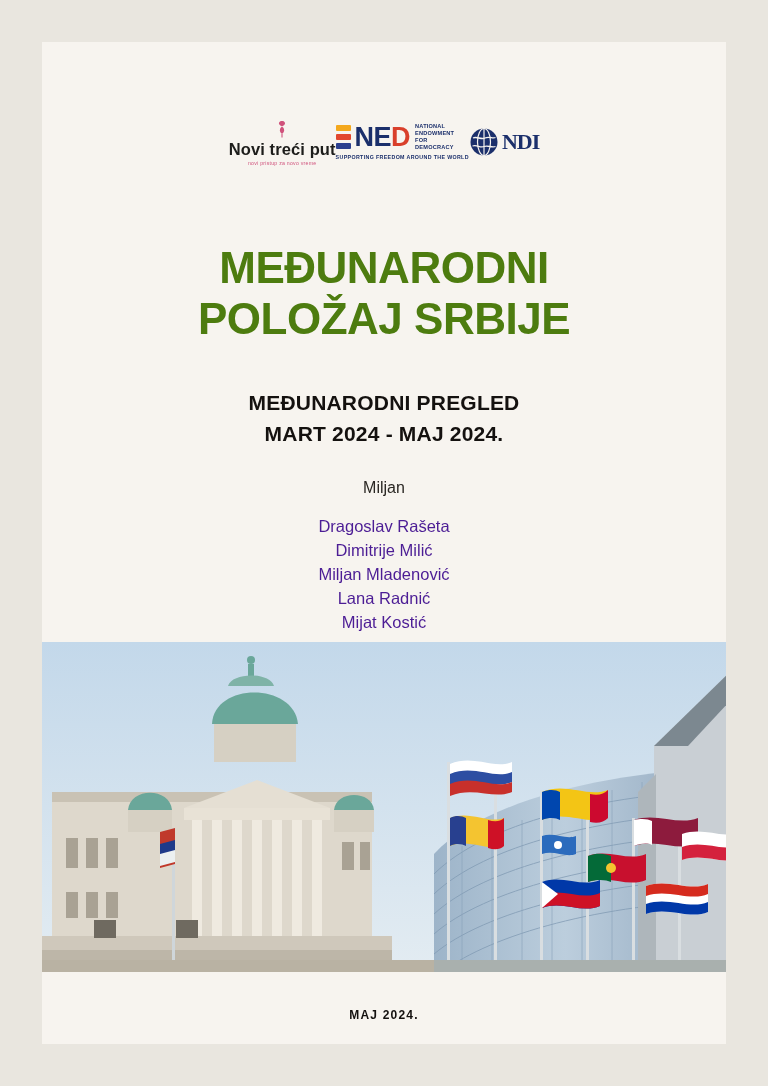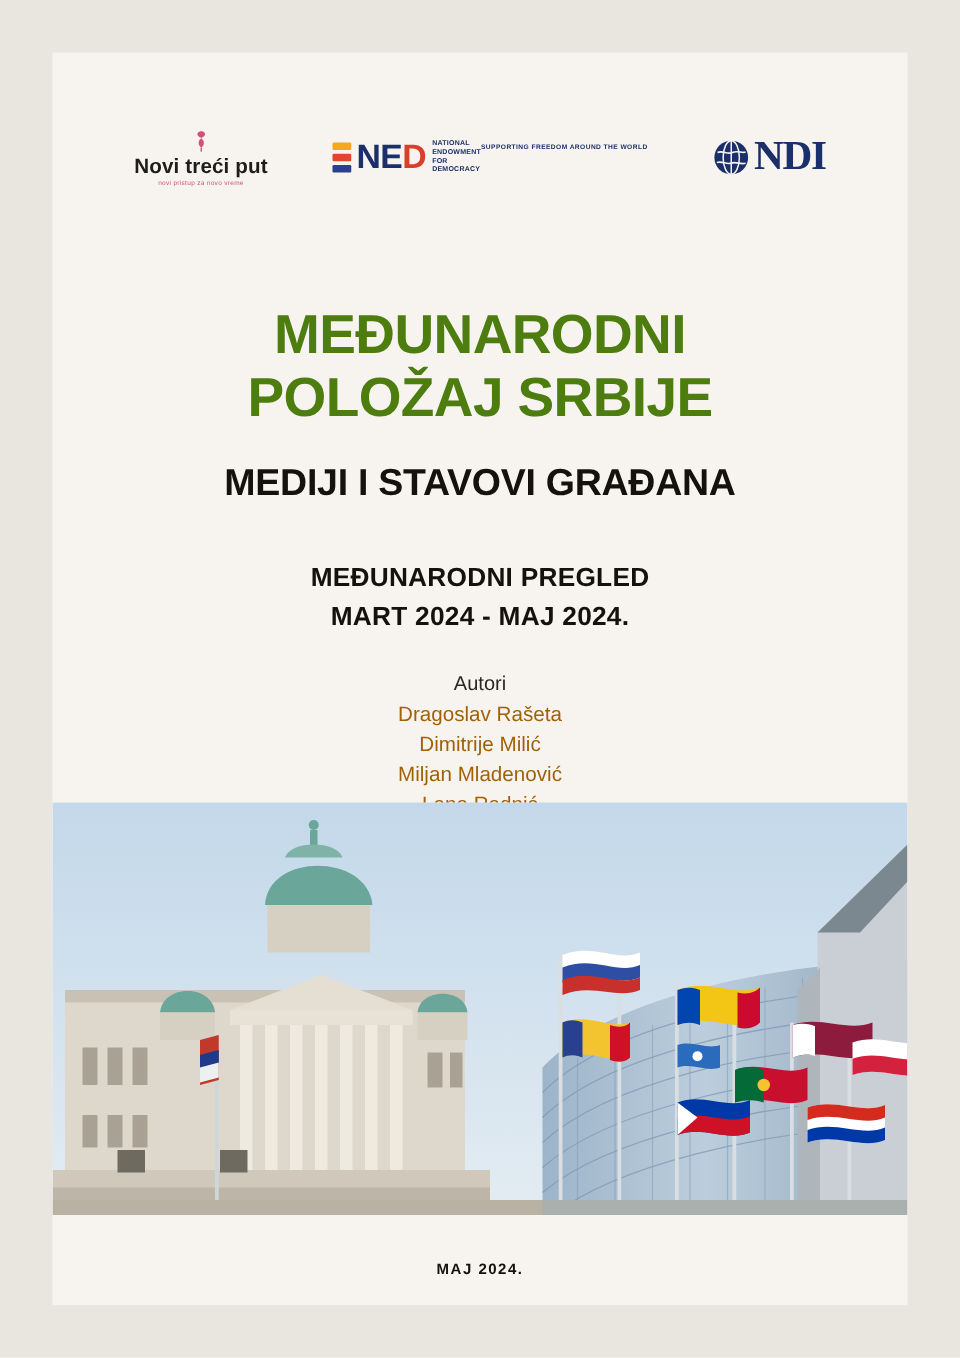--- a/index.html
+++ b/index.html
@@ -19,27 +19,26 @@
     top: 42px;
     width: 684px;
     height: 1002px;
     background: #f7f4ef;
     overflow: hidden;
   }
 
   
   .logo-bar {
     position: absolute;
-    top: 60px;
+    top: 76px;
     left: 0;
     width: 100%;
     display: flex;
     align-items: center;
     justify-content: center;
-    gap: 52px;
   }
 
   
   .logo-ntp {
     display: flex;
     flex-direction: column;
     align-items: center;
     line-height: 1;
   }
   .ntp-mark {
@@ -56,21 +55,21 @@
   .ntp-tag {
     font-size: 5.2px;
     color: #d0527c;
     letter-spacing: 0.25px;
     margin-top: 3px;
   }
 
   
   .logo-ned {
     display: flex;
-    flex-direction: row;
+    flex-direction: column;
     align-items: flex-start;
     line-height: 1;
   }
   .ned-row {
     display: flex;
     align-items: center;
   }
   .ned-bars {
     display: flex;
     flex-direction: column;
@@ -114,21 +113,21 @@
   .logo-ndi {
     display: flex;
     align-items: center;
   }
   .ndi-globe {
     width: 30px;
     height: 30px;
     margin-right: 3px;
   }
   .ndi-word {
-    font-size: 33px;
+    font-size: 22px;
     font-weight: 700;
     color: #1b2f6b;
     letter-spacing: -1px;
     font-family: "Liberation Serif", serif;
   }
 
   
   .title-block {
     position: absolute;
     top: 200px;
@@ -158,23 +157,23 @@
     color: #14110f;
     line-height: 1.45;
     letter-spacing: 0.2px;
   }
   .authors-label {
     margin-top: 30px;
     font-size: 16px;
     color: #2a2723;
   }
   .authors-list {
-    margin-top: 4px;
+    margin-top: 18px;
     font-size: 16.5px;
-    color: #a16207;
+    color: #4c1d95;
     line-height: 1.45;
   }
 
   
   .photo {
     position: absolute;
     left: 0;
     bottom: 72px;
     width: 684px;
     height: 330px;
@@ -246,28 +245,27 @@
       <span class="ndi-word">NDI</span>
     </div>
 
   </div>
 
   <div class="title-block">
     <h1 class="title-main">
       <span>MEĐUNARODNI</span><br>
       <span>POLOŽAJ SRBIJE</span>
     </h1>
-    <div class="title-sub">MEDIJI I STAVOVI GRAĐANA</div>
 
     <div class="period">
       <div>MEĐUNARODNI PREGLED</div>
       <div>MART 2024 - MAJ 2024.</div>
     </div>
 
-    <div class="authors-label">Autori</div>
+    <div class="authors-label">Miljan</div>
     <div class="authors-list">
       <div>Dragoslav Rašeta</div>
       <div>Dimitrije Milić</div>
       <div>Miljan Mladenović</div>
       <div>Lana Radnić</div>
       <div>Mijat Kostić</div>
     </div>
   </div>
 
   <div class="photo">

